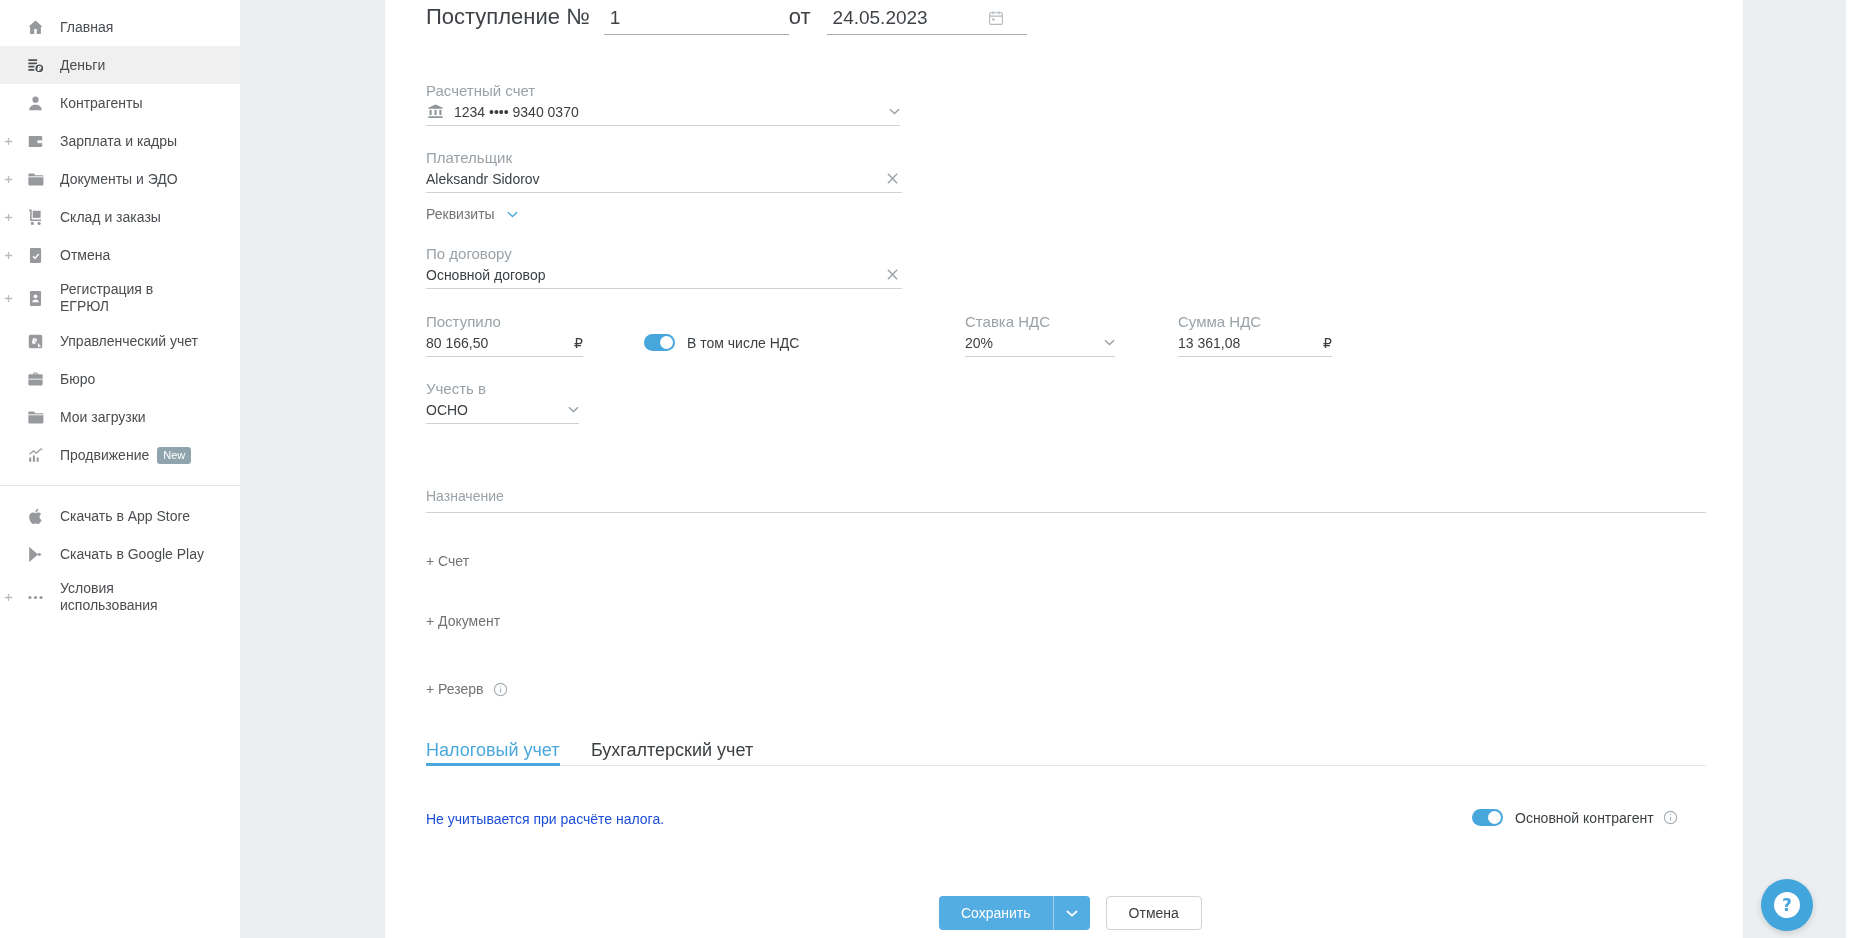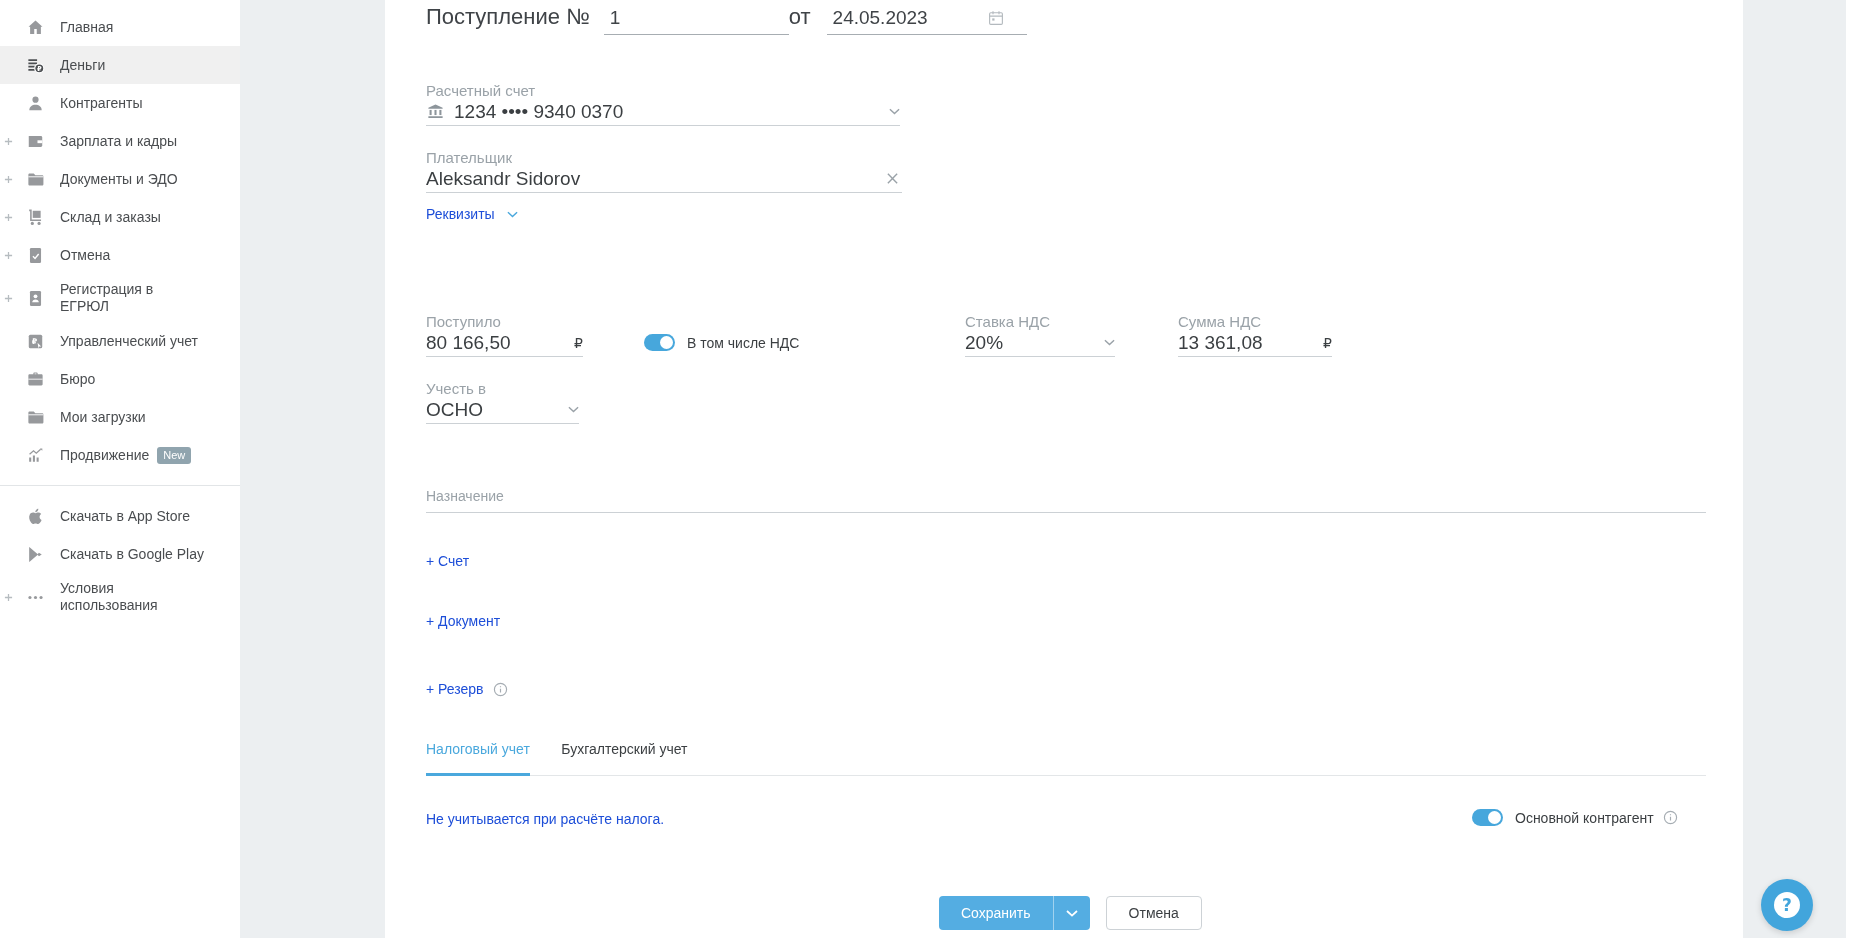--- a/index.html
+++ b/index.html
@@ -45,47 +45,47 @@
   .num-input { width:185px; margin-left:14px; }
   .date-wrap { display:flex; align-items:center; border-bottom:1px solid #a7adb2;
     margin-left:16px; width:200px; }
   .date-input { border-bottom:none; width:160px; }
   .cal-icon { cursor:pointer; display:flex; margin-bottom:3px; }
 
   .field { position:absolute; }
   .field-label { font-size:15px; color:#9aa2a8; height:16px; }
   .frow { display:flex; align-items:center; border-bottom:1px solid #ccd1d5;
     height:28px; cursor:pointer; }
-  .fvalue { font-size:19px; color:#3b3f42; white-space:nowrap; flex:1; }
+  .fvalue { font-size:14px; color:#3b3f42; white-space:nowrap; flex:1; }
   .chev { display:flex; margin-left:auto; padding-left:6px; }
   .suffix { font-size:14px; color:#3b3f42; margin-left:auto;
     font-family:"DejaVu Sans", sans-serif; }
   .clear-x { display:flex; margin-left:auto; cursor:pointer; padding:3px; }
   .bank-ic { display:flex; margin-right:9px; }
 
-  .blue-link { font-size:14px; color:#1d4ed8; cursor:pointer; display:inline-flex;
+  .blue-link { font-size:14px; color:#737373; cursor:pointer; display:inline-flex;
     align-items:center; }
   .blue-link .chev { margin-left:6px; }
 
   .toggle { width:31px; height:17px; border-radius:9px; background:#47a7dc;
     position:relative; cursor:pointer; flex:0 0 31px; }
   .toggle .knob { position:absolute; right:2px; top:2px; width:13px; height:13px;
     border-radius:50%; background:#ffffff; }
   .toggle-label { font-size:14px; color:#3b3f42; margin-left:12px; }
 
   .placeholder-input { border:none; border-bottom:1px solid #ccd1d5; outline:none;
     width:100%; font-family:"Liberation Sans", sans-serif; font-size:14px;
     color:#3b3f42; padding:4px 0 8px; background:transparent; }
   .placeholder-input::placeholder { color:#9aa2a8; }
 
   .info-ic { display:flex; margin-left:9px; cursor:pointer; }
 
   
   .tabs { border-bottom:1px solid #e3e6e8; }
-  .tab { display:inline-block; font-size:14px; color:#3b3f42; padding-bottom:16px;
+  .tab { display:inline-block; font-size:18px; color:#3b3f42; padding-bottom:2px;
     margin-right:27px; margin-bottom:-1px; cursor:pointer; }
   .tab.active { color:#4aa8dd; border-bottom:3px solid #4aa8dd; }
 
   .note-text { font-size:14px; color:#1d4ed8; }
   .contractor { display:flex; align-items:center; }
 
   
   .btn-row { display:flex; align-items:center; }
   .btn-save { display:flex; height:34px; background:#54ade2; border-radius:4px;
     color:#ffffff; cursor:pointer; overflow:hidden; }
@@ -364,20 +364,31 @@
 
     <div class="abs blue-link" style="left:41px; top:206px">
       <span>Реквизиты</span>
       <span class="chev">
         <svg viewBox="0 0 12 7" width="11" height="7" fill="none" stroke="#4aa8dd" stroke-width="1.6">
             <path d="M1 1l5 4.6L11 1"></path>
           </svg>
       </span>
     </div>
 
+    <div class="field" style="left:41px; top:245px; width:476px">
+      <div class="field-label">По договору</div>
+      <div class="frow">
+        <span class="fvalue">Основной договор</span>
+        <span class="clear-x">
+          <svg viewBox="0 0 14 14" width="13" height="13" stroke="#9aa2a8" stroke-width="1.5" fill="none">
+              <path d="M2 2l10 10M12 2L2 12"></path>
+            </svg>
+        </span>
+      </div>
+    </div>
 
     <div class="field" style="left:41px; top:313px; width:157px">
       <div class="field-label">Поступило</div>
       <div class="frow">
         <span class="fvalue">80 166,50</span>
         <span class="suffix">₽</span>
       </div>
     </div>
 
     <div class="abs" style="left:259px; top:334px; display:flex; align-items:center">

